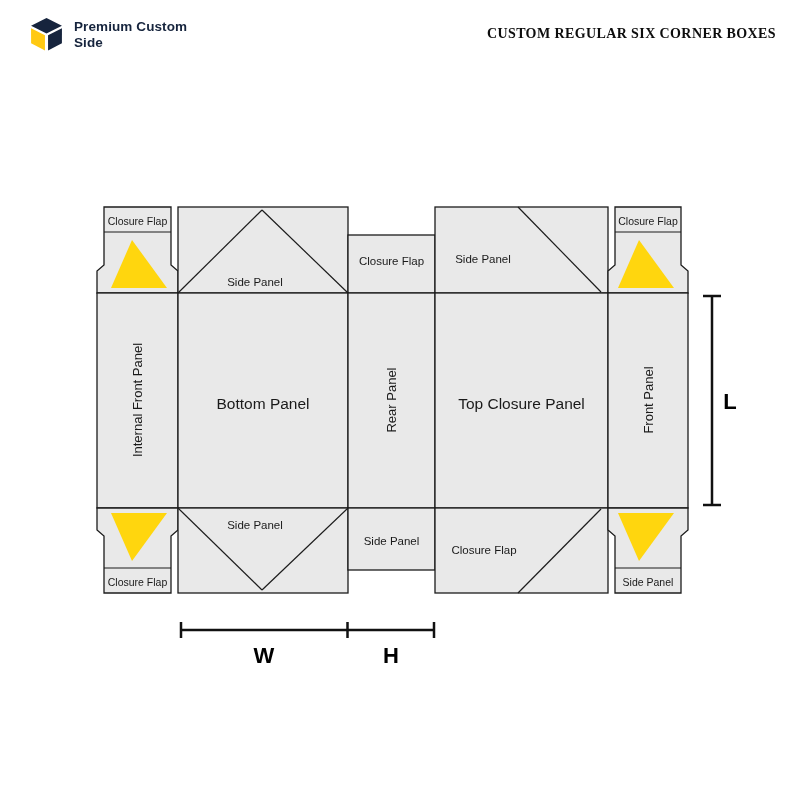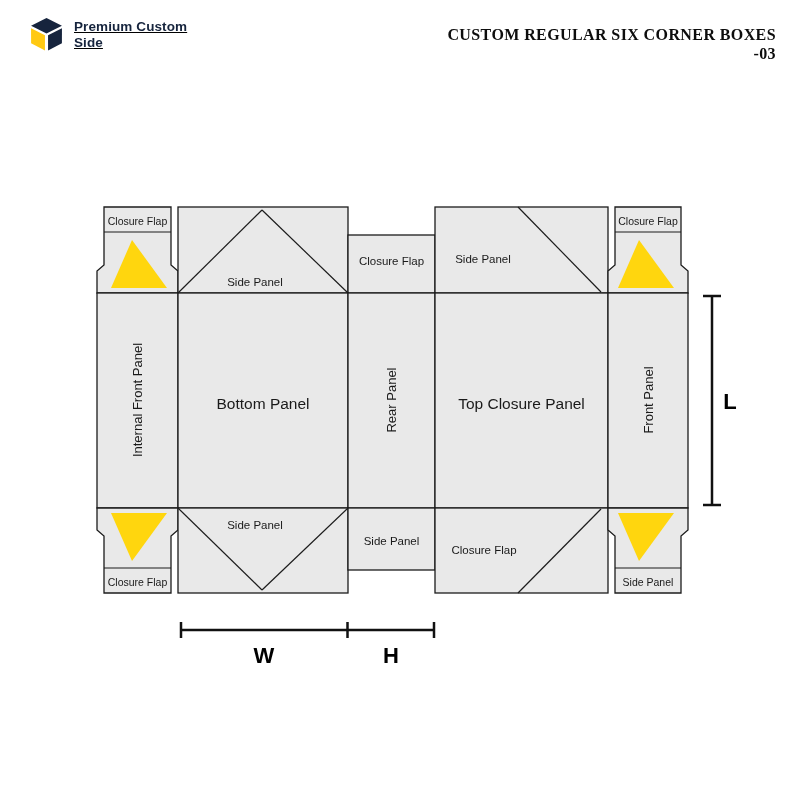--- a/index.html
+++ b/index.html
@@ -1,25 +1,25 @@
 <!DOCTYPE html>
 <html><head>
 <meta charset="utf-8">
 <style>
   html,body{margin:0;padding:0;}
   body{
     width:800px;height:800px;position:relative;background:#ffffff;
     font-family:"Liberation Sans",sans-serif;overflow:hidden;
   }
-  .header-logo{position:absolute;left:28px;top:16px;display:flex;align-items:center;gap:9px;z-index:2;text-decoration:underline;}
+  .header-logo{position:absolute;left:28px;top:16px;display:flex;align-items:center;gap:9px;z-index:2;}
   .logo-icon{width:37px;height:37px;display:block;}
   .logo-text{display:flex;flex-direction:column;font-weight:bold;font-size:13.5px;line-height:1.12;color:#16243d;letter-spacing:.1px;}
   .page-title{
-    position:absolute;top:26px;right:24px;text-align:right;z-index:2;
-    font-family:"Liberation Serif",serif;font-weight:bold;font-size:16px;
+    position:absolute;top:26px;right:24px;text-align:center;z-index:2;
+    font-family:"Liberation Serif",serif;font-weight:bold;font-size:14px;
     line-height:1.18;color:#0d0d0d;letter-spacing:.4px;
   }
   .dieline-svg{position:absolute;left:0;top:0;}
   svg text{font-family:"Liberation Sans",sans-serif;fill:#1a1a1a;}
   .t-xs{font-size:10.5px;}
   .t-s{font-size:11.5px;}
   .t-m{font-size:13px;}
   .t-l{font-size:15.5px;}
   .t-dim{font-size:22px;font-weight:bold;fill:#000;}
   .cutline{stroke:#1c1c1c;stroke-width:1.3;}
@@ -36,21 +36,20 @@
       <polygon points="3,12 16.5,18.8 16.5,33.5 3,26.6" fill="#ffc913"></polygon>
       <polygon points="33,12 19.5,18.8 19.5,33.5 33,26.6" fill="#16243d"></polygon>
     </svg>
     <div class="logo-text">
       <span>Premium Custom</span>
       <span>Side</span>
     </div>
   </div>
   <div class="page-title">
     <div>CUSTOM REGULAR SIX CORNER BOXES</div>
-    <div>-03</div>
   </div>
 </header>
 
 <svg class="dieline-svg" width="800" height="800" viewBox="0 0 800 800" xmlns="http://www.w3.org/2000/svg">
 
   <g class="cutline" fill="#e9e9e9">
 
     <polygon points="104,207 171,207 171,265 178,271 178,293 97,293 97,271 104,265"></polygon>
     <rect x="178" y="207" width="170" height="86"></rect>
     <rect x="348" y="235" width="87" height="58"></rect>

